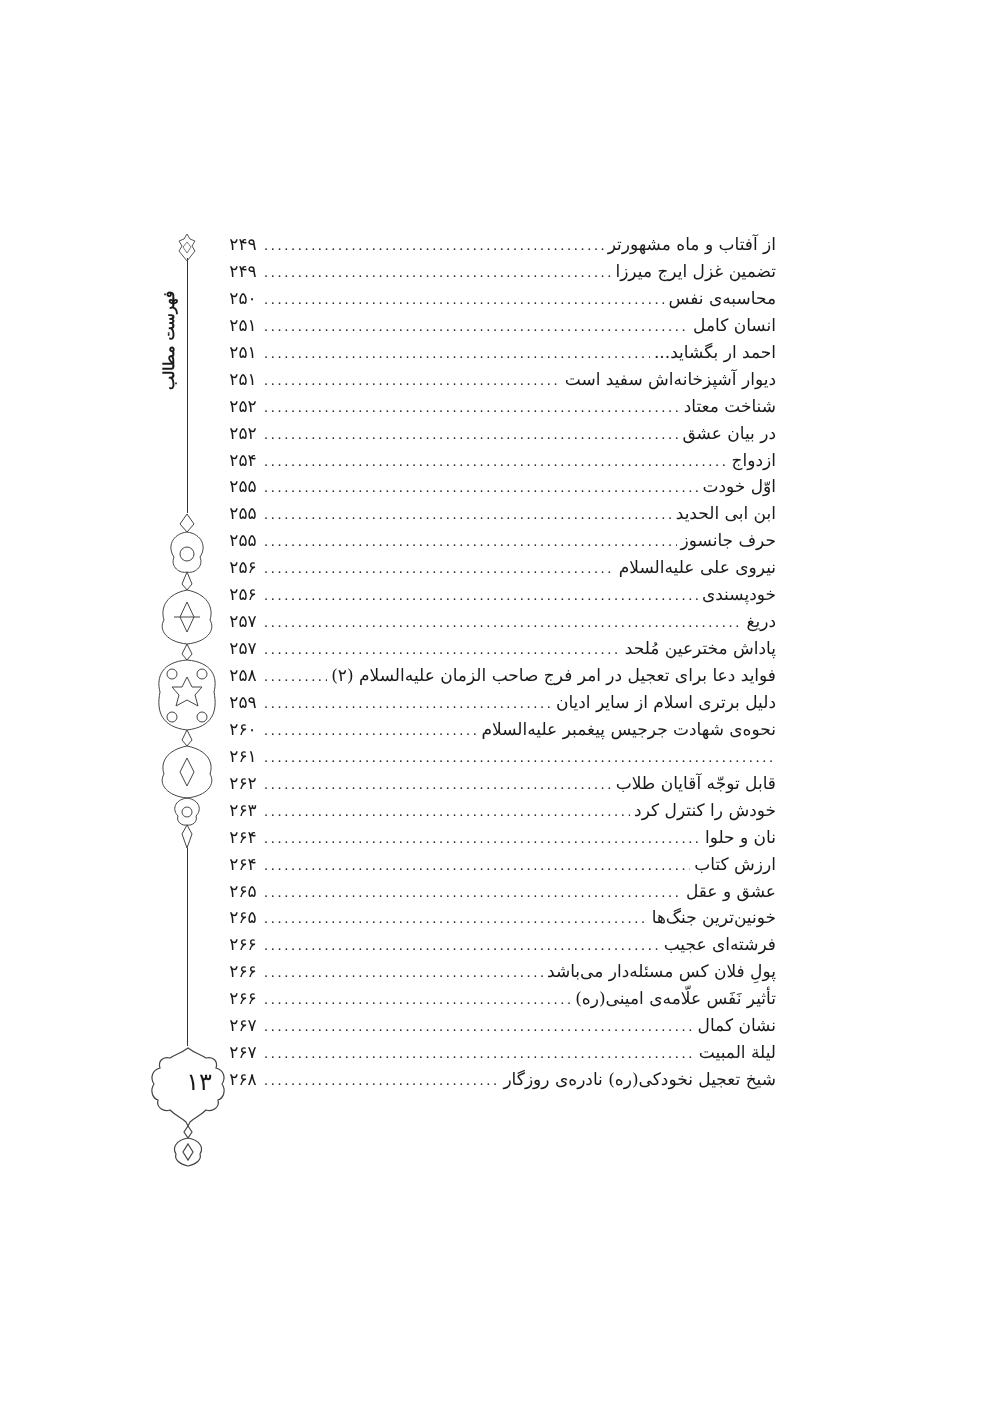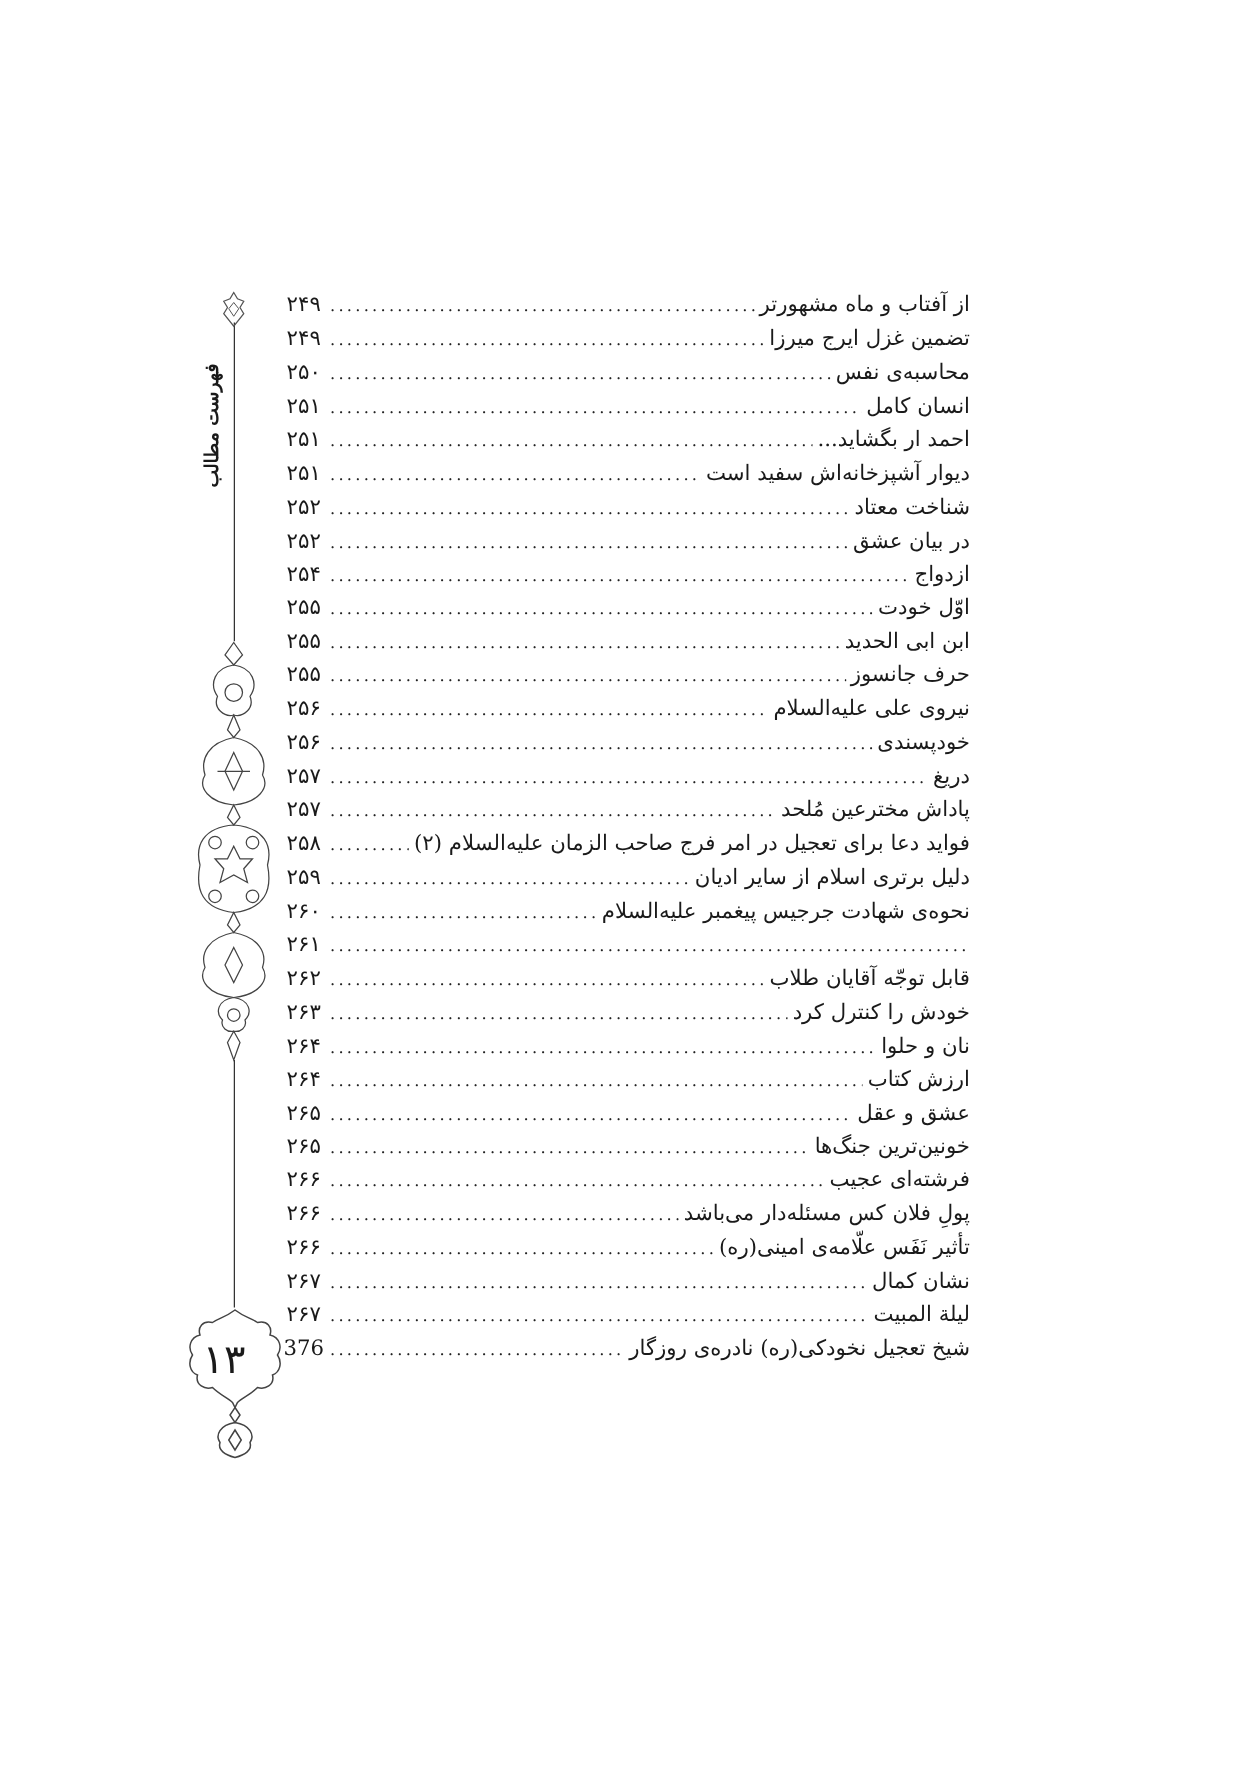--- a/index.html
+++ b/index.html
@@ -13,22 +13,22 @@
   .toc-title { flex: 0 0 auto; }
   .toc-dots { flex: 1 1 auto; overflow: hidden; direction: ltr; text-align: right;
               letter-spacing: 2.6px; font-size: 13px; color: #222; margin: 0 4px; }
   .toc-page { flex: 0 0 auto; width: 34px; text-align: center; direction: ltr; font-size: 17px; }
 
   .ornament { position: absolute; left: 140px; top: 225px; width: 70px; height: 950px; }
   .vline { position: absolute; left: 187px; width: 1px; background: #333; }
   .section-title { position: absolute; left: 160px; top: 285px; width: 28px; height: 110px;
                    writing-mode: vertical-rl; transform: rotate(180deg); font-weight: bold;
                    font-size: 15px; direction: rtl; text-align: center; }
-  .page-num { position: absolute; left: 162px; top: 1068px; width: 50px; text-align: left;
-              font-size: 32px; direction: ltr; }
+  .page-num { position: absolute; left: 162px; top: 1068px; width: 50px; text-align: right;
+              font-size: 24px; direction: ltr; }
 </style>
 </head>
 <body>
 
 <div class="page">
 
   <div class="vline" style="top:258px; height:255px;"></div>
   <div class="vline" style="top:848px; height:198px;"></div>
 
   <svg class="ornament" style="left:173px; top:233px; width:28px; height:30px;" viewBox="0 0 28 30">
@@ -225,17 +225,17 @@
         <span class="toc-page">۲۶۷</span>
       </div>
     <div class="toc-row">
         <span class="toc-title">لیلة المبیت</span>
         <span class="toc-dots">...............................................................................................................</span>
         <span class="toc-page">۲۶۷</span>
       </div>
     <div class="toc-row">
         <span class="toc-title">شیخ تعجیل نخودکی(ره) نادره‌ی روزگار</span>
         <span class="toc-dots">...............................................................................................................</span>
-        <span class="toc-page">376</span>
+        <span class="toc-page">۲۶۸</span>
       </div>
   </div>
 
 </div>
 
 </body></html>

